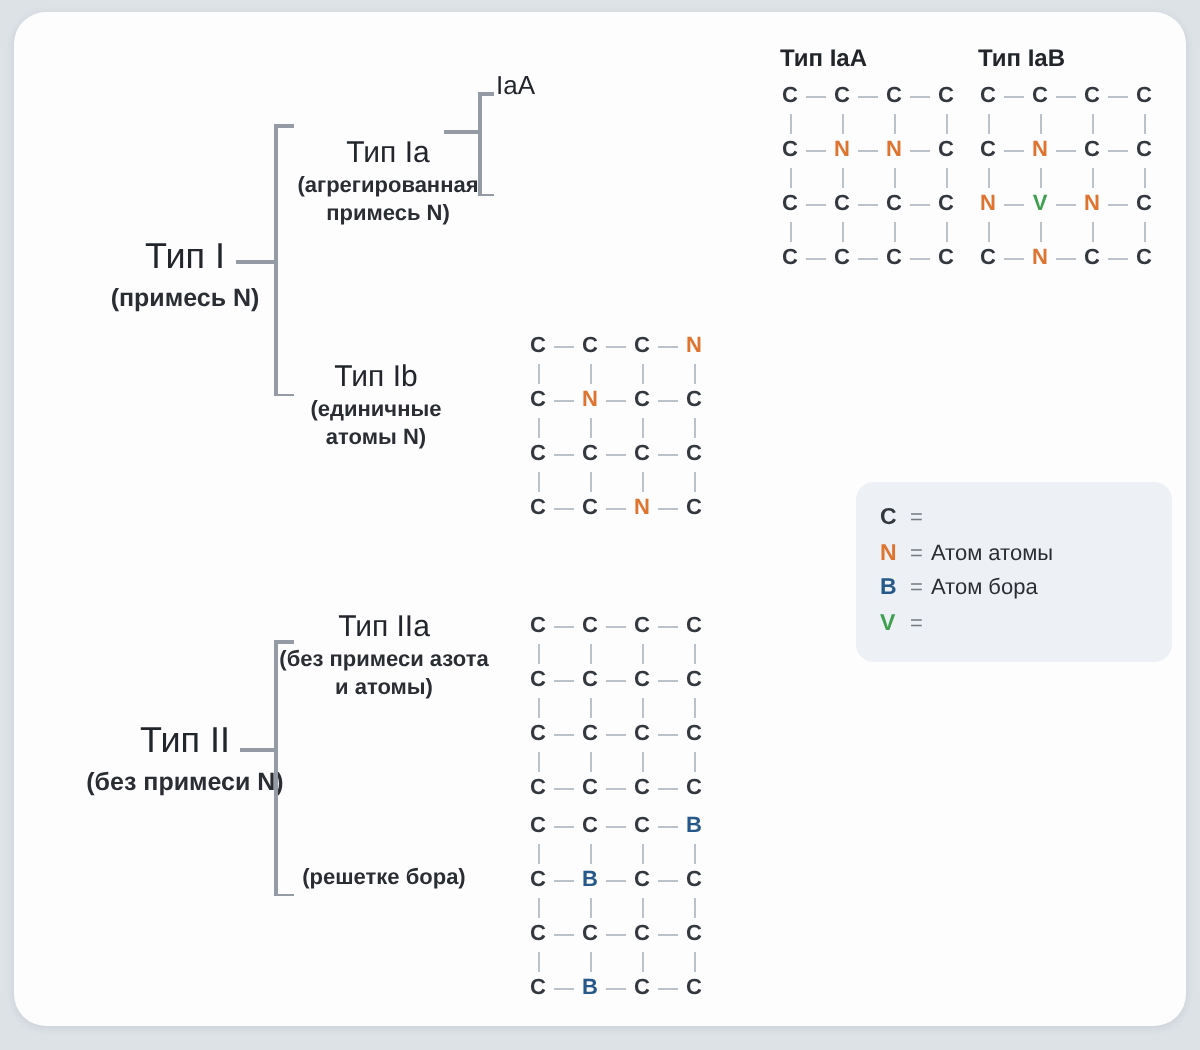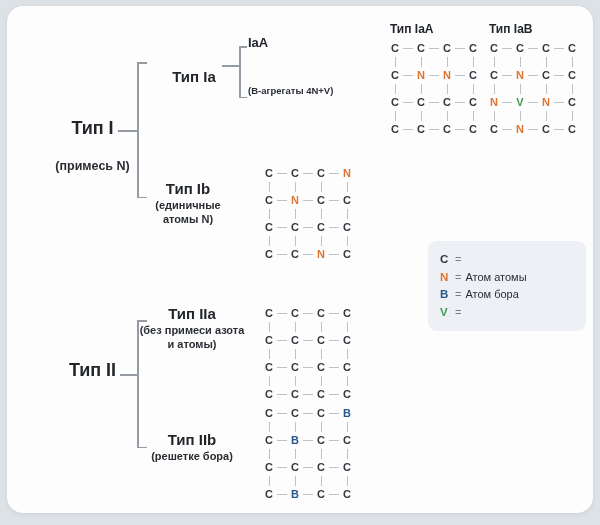--- a/index.html
+++ b/index.html
@@ -9,24 +9,24 @@
     font-family:"Liberation Sans", sans-serif;
     position:relative;
     overflow:hidden;
   }
   .card {
     position:absolute; left:7px; top:6px; width:586px; height:507px;
     background:#fdfdfe; border-radius:16px;
     box-shadow:0 1px 4px rgba(40,50,60,.10);
   }
   .node { position:absolute; text-align:center; color:#22262b; }
-  .node .title { font-weight:bold; }
+  .node .title { font-weight:normal; }
   .node .sub { font-weight:600; color:#2a2e33; }
   .n1 .title { font-size:18px; }
-  .n1 .sub { font-size:12.5px; margin-top:20px;text-align:center; }
+  .n1 .sub { font-size:12.5px; margin-top:3px;text-align:center; }
   .n2 .title { font-size:15px; }
   .n2 .sub { font-size:11px; margin-top:2px; line-height:1.25; }
   .n3 { text-align:left; }
   .n3 .title { font-size:13px; }
   .n3 .sub { font-size:9.5px; margin-top:1px; line-height:1.3; }
   .tline { position:absolute; background:#949ba4; }
   .lat { position:absolute; }
   .lat-row { display:flex; align-items:center; height:13px; }
   .lat-atom { width:14px; text-align:center; font-size:11px; font-weight:bold; line-height:13px; }
   .lat-h { width:10px; height:1.5px; background:#bcc2c9; margin:0 1px; }
@@ -49,46 +49,46 @@
 
 <div class="card"></div>
 
 <div class="node n1" style="left:30px; top:118px; width:125px;">
   <div class="title">Тип I</div>
   <div class="sub">(примесь N)</div>
 </div>
 
 <div class="node n2" style="left:138px; top:68px; width:112px;">
   <div class="title">Тип Ia</div>
+  <div class="sub">(агрегированная примесь N)</div>
 </div>
 
 <div class="node n3" style="left:248px; top:35px; width:118px;">
   <div class="title">IaA</div>
 </div>
 
 <div class="node n3" style="left:248px; top:84px; width:118px;">
-  <div class="sub">(B-агрегаты 4N+V)</div>
 </div>
 
 <div class="node n2" style="left:138px; top:180px; width:100px;">
   <div class="title">Тип Ib</div>
   <div class="sub">(единичные атомы N)</div>
 </div>
 
 <div class="node n1" style="left:30px; top:360px; width:125px;">
   <div class="title">Тип II</div>
+  <div class="sub">(без примеси N)</div>
 </div>
 
 <div class="node n2" style="left:138px; top:305px; width:108px;">
   <div class="title">Тип IIa</div>
   <div class="sub">(без примеси азота и атомы)</div>
 </div>
 
 <div class="node n2" style="left:138px; top:431px; width:108px;">
-  <div class="title">Тип IIb</div>
   <div class="sub">(решетке бора)</div>
 </div>
 
 <div class="tline" style="left:118px; top:130px; width:20px; height:1.5px;"></div>
 <div class="tline" style="left:137px; top:62px;  width:1.5px; height:136px;"></div>
 <div class="tline" style="left:137px; top:62px;  width:10px; height:1.5px;"></div>
 <div class="tline" style="left:137px; top:196.5px; width:10px; height:1.5px;"></div>
 
 <div class="tline" style="left:222px; top:65px; width:18px; height:1.5px;"></div>
 <div class="tline" style="left:239px; top:46px; width:1.5px; height:52px;"></div>

